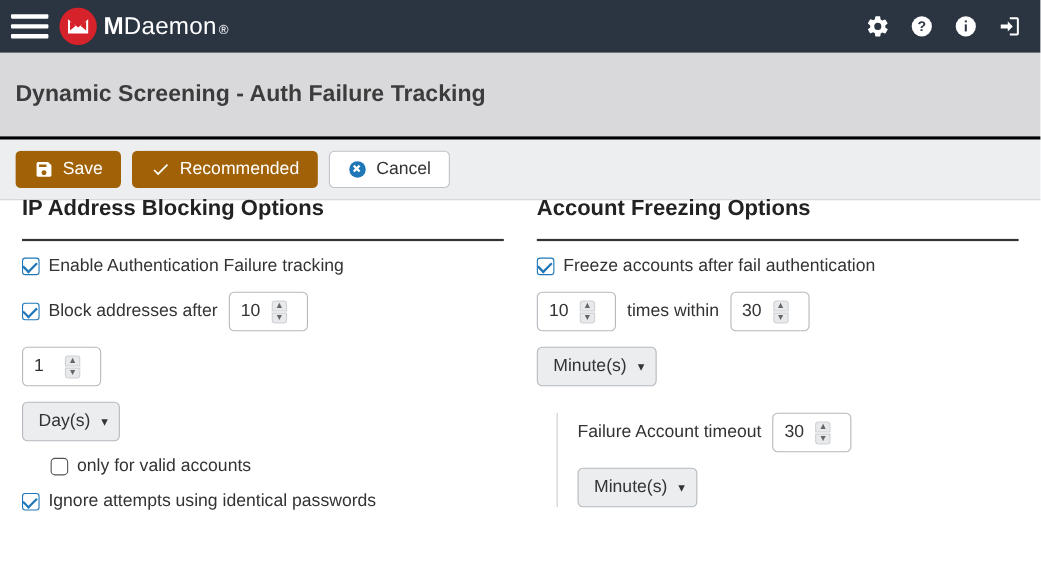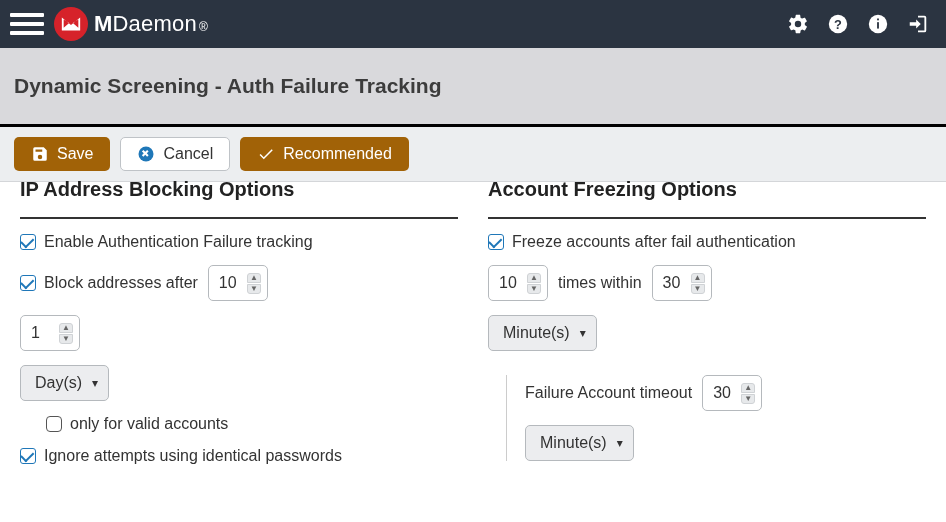--- a/index.html
+++ b/index.html
@@ -41,21 +41,21 @@
   h2.section { font-size:20px; font-weight:700; margin:6px 0 4px 0; padding-bottom:16px; border-bottom:2px solid #333; color:#222; }
 
   .row { display:flex; align-items:center; flex-wrap:wrap; gap:10px; margin:14px 0; }
   .indent { margin-left:26px; }
 
   label.cb { display:flex; align-items:center; gap:8px; cursor:pointer; font-size:16px; color:#333; }
   .chk { width:16px; height:16px; border:1.5px solid #1f77b8; border-radius:3px; display:inline-flex; align-items:center; justify-content:center; background:#fff; flex-shrink:0; }
   .chk.checked::after { content:""; width:10px; height:6px; border-left:2.5px solid #1f77b8; border-bottom:2.5px solid #1f77b8; transform:rotate(-45deg) translate(0px,-1px); }
   .chk.unchecked { border-color:#555; border-radius:4px; }
 
-  .numbox { display:inline-flex; align-items:center; border:1px solid #b5b9bd; border-radius:5px; background:#fff; padding:4px 6px 4px 10px; height:36px; }
+  .numbox { display:inline-flex; align-items:center; border:1px solid #b5b9bd; border-radius:5px; background:#fff; padding:4px 18px 4px 10px; height:36px; }
   .numbox .val { min-width:22px; font-size:16px; }
   .spinners { display:flex; flex-direction:column; margin-left:6px; gap:1px; }
   .spinners span { width:14px; height:10px; background:#e7e9eb; border:1px solid #cfd2d5; display:flex; align-items:center; justify-content:center; font-size:8px; color:#666; cursor:pointer; }
   .spinners span:first-child { border-radius:3px 3px 0 0; }
   .spinners span:last-child { border-radius:0 0 3px 3px; }
 
   .selbox { display:inline-flex; align-items:center; gap:10px; border:1px solid #b5b9bd; border-radius:5px; background:#ecedef; padding:6px 10px 6px 14px; height:36px; font-size:16px; cursor:pointer; }
   .selbox .caret { font-size:12px; }
 
   .plain { font-size:16px; color:#333; }
@@ -119,32 +119,32 @@
   <h1>Dynamic Screening - Auth Failure Tracking</h1>
 </div>
 
 <div class="actionbar">
   <div class="btn btn-primary">
     <svg viewBox="0 0 24 24">
         <path d="M17 3H5a2 2 0 0 0-2 2v14a2 2 0 0 0 2 2h14a2 2 0 0 0 2-2V7l-4-4zM12 19a3 3 0 1 1 3-3 3 3 0 0 1-3 3zm3-10H6V6h9z"></path>
       </svg>
     <span>Save</span>
   </div>
+  <div class="btn btn-primary">
+    <svg viewBox="0 0 24 24">
+        <path d="M9 16.2 4.8 12l-1.4 1.4L9 19 21 7l-1.4-1.4z"></path>
+      </svg>
+    <span>Recommended</span>
+  </div>
   <div class="btn btn-light">
     <svg viewBox="0 0 24 24">
         <circle cx="12" cy="12" r="10"></circle>
         <path fill="#fff" d="M15.5 8.5 13 11l2.5 2.5-2 2L11 13l-2.5 2.5-2-2L9 11 6.5 8.5l2-2L11 9l2.5-2.5z"></path>
       </svg>
     <span>Cancel</span>
-  </div>
-  <div class="btn btn-primary">
-    <svg viewBox="0 0 24 24">
-        <path d="M9 16.2 4.8 12l-1.4 1.4L9 19 21 7l-1.4-1.4z"></path>
-      </svg>
-    <span>Recommended</span>
   </div>
 </div>
 
 <div class="scrollwrap">
   <div class="content">
 
     <div class="col">
       <h2 class="section">IP Address Blocking Options</h2>
 
       <div class="row">

